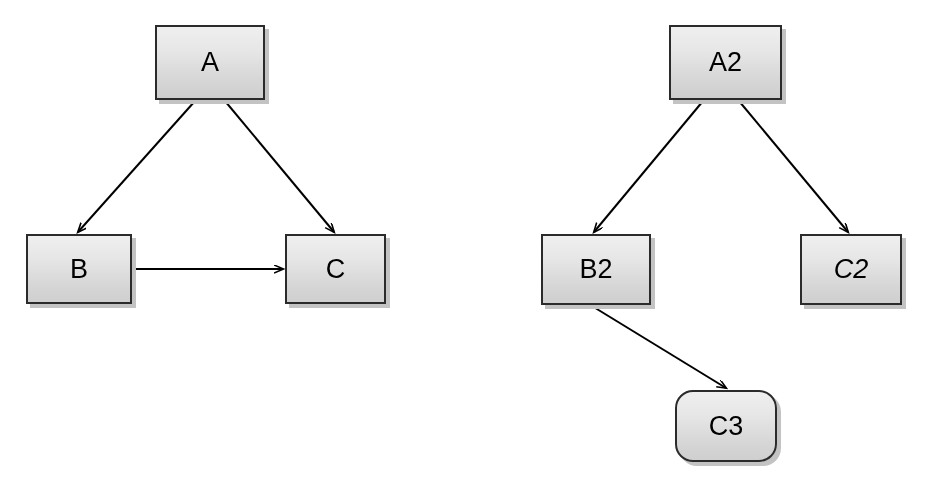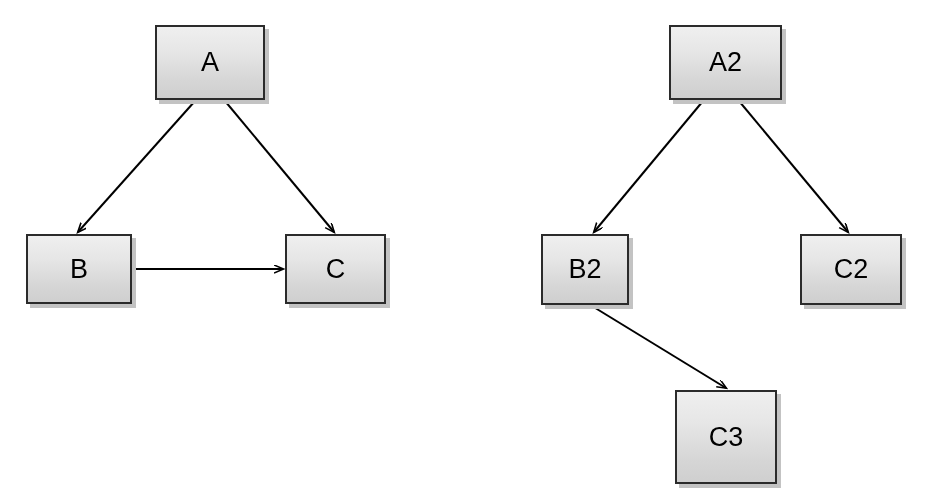--- a/index.html
+++ b/index.html
@@ -71,24 +71,24 @@
       </div>
       <div class="node" style="left: 26px; top: 234px; width: 106px; height: 70px; border-color: rgb(43, 43, 43); background: linear-gradient(rgb(239, 239, 239) 0%, rgb(230, 230, 230) 35%, rgb(214, 214, 214) 75%, rgb(207, 207, 207) 100%); box-shadow: rgb(195, 195, 195) 4px 4px 0px 0px;">
         <span class="node-label">B</span>
       </div>
       <div class="node" style="left: 285px; top: 234px; width: 101px; height: 70px; border-color: rgb(43, 43, 43); background: linear-gradient(rgb(239, 239, 239) 0%, rgb(230, 230, 230) 35%, rgb(214, 214, 214) 75%, rgb(207, 207, 207) 100%); box-shadow: rgb(195, 195, 195) 4px 4px 0px 0px;">
         <span class="node-label">C</span>
       </div>
       <div class="node" style="left: 669px; top: 25px; width: 113px; height: 75px; border-color: rgb(43, 43, 43); background: linear-gradient(rgb(239, 239, 239) 0%, rgb(230, 230, 230) 35%, rgb(214, 214, 214) 75%, rgb(207, 207, 207) 100%); box-shadow: rgb(195, 195, 195) 4px 4px 0px 0px;">
         <span class="node-label">A2</span>
       </div>
-      <div class="node" style="left: 541px; top: 234px; width: 88px; height: 71px; border-color: rgb(43, 43, 43); background: linear-gradient(rgb(239, 239, 239) 0%, rgb(230, 230, 230) 35%, rgb(214, 214, 214) 75%, rgb(207, 207, 207) 100%); box-shadow: rgb(195, 195, 195) 4px 4px 0px 0px;">
+      <div class="node" style="left: 541px; top: 234px; width: 110px; height: 71px; border-color: rgb(43, 43, 43); background: linear-gradient(rgb(239, 239, 239) 0%, rgb(230, 230, 230) 35%, rgb(214, 214, 214) 75%, rgb(207, 207, 207) 100%); box-shadow: rgb(195, 195, 195) 4px 4px 0px 0px;">
         <span class="node-label">B2</span>
       </div>
-      <div class="node" style="left: 800px; top: 234px; width: 102px; height: 71px; border-color: rgb(43, 43, 43); background: linear-gradient(rgb(239, 239, 239) 0%, rgb(230, 230, 230) 35%, rgb(214, 214, 214) 75%, rgb(207, 207, 207) 100%); box-shadow: rgb(195, 195, 195) 4px 4px 0px 0px;">
+      <div class="node" style="left: 800px; top: 234px; width: 102px; height: 71px; border-color: rgb(43, 43, 43); background: linear-gradient(rgb(239, 239, 239) 0%, rgb(230, 230, 230) 35%, rgb(214, 214, 214) 75%, rgb(207, 207, 207) 100%); box-shadow: rgb(195, 195, 195) 4px 4px 0px 0px; font-style: italic;">
         <span class="node-label">C2</span>
       </div>
-      <div class="node" style="left: 675px; top: 390px; width: 102px; height: 94px; border-color: rgb(43, 43, 43); background: linear-gradient(rgb(239, 239, 239) 0%, rgb(230, 230, 230) 35%, rgb(214, 214, 214) 75%, rgb(207, 207, 207) 100%); box-shadow: rgb(195, 195, 195) 4px 4px 0px 0px;">
+      <div class="node" style="left: 675px; top: 390px; width: 102px; height: 72px; border-color: rgb(43, 43, 43); background: linear-gradient(rgb(239, 239, 239) 0%, rgb(230, 230, 230) 35%, rgb(214, 214, 214) 75%, rgb(207, 207, 207) 100%); box-shadow: rgb(195, 195, 195) 4px 4px 0px 0px; border-radius: 18px;">
         <span class="node-label">C3</span>
       </div>
     </div>
 
 </div>
 
 </body></html>

